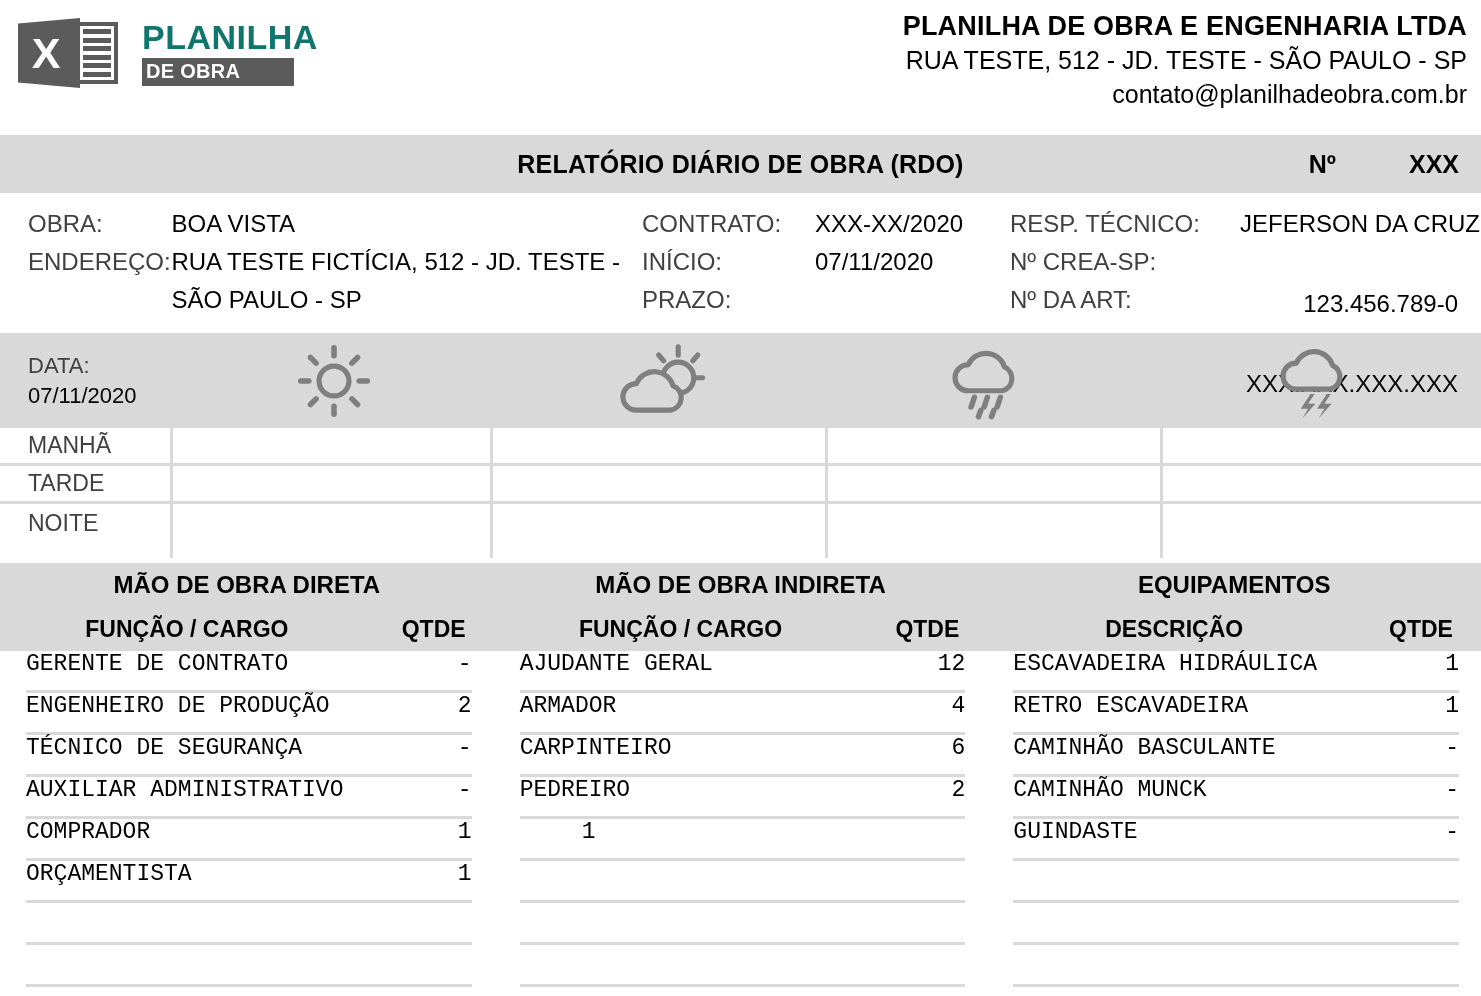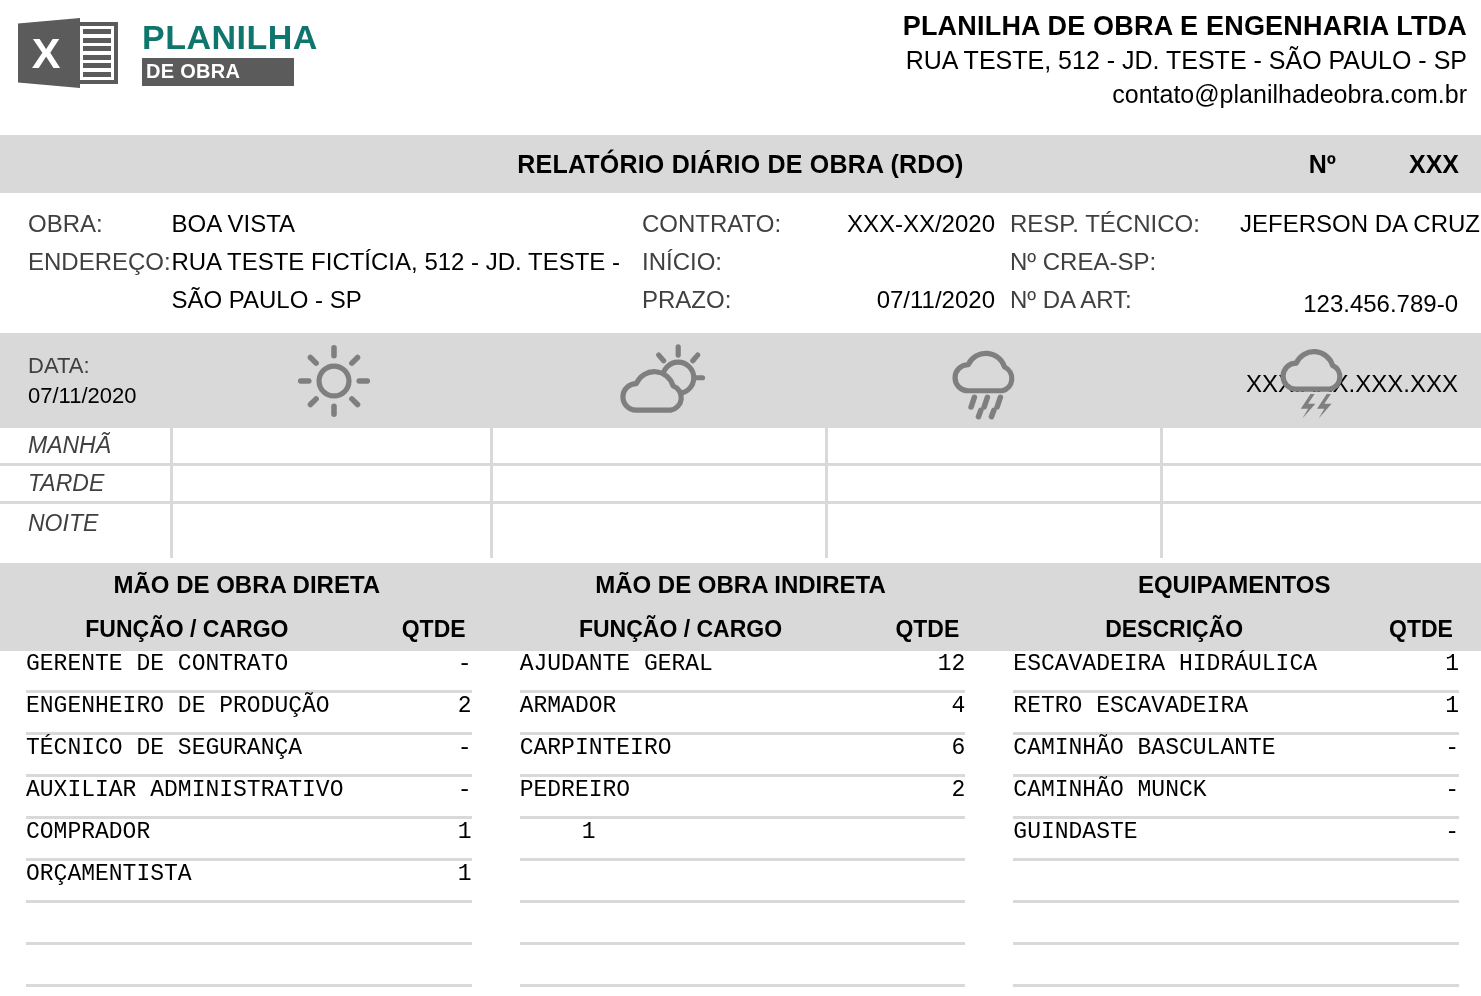--- a/index.html
+++ b/index.html
@@ -116,21 +116,21 @@
   .info-col { display: flex; }
   .info-col-1 { width: 620px; padding-left: 28px; }
   .info-col-2 { width: 375px; }
   .info-col-3 { width: 486px; }
   .lbl-list, .val-list { display: flex; flex-direction: column; }
   .lbl { font-size: 24px; line-height: 38px; color: #404040; white-space: nowrap; }
   .val { font-size: 24px; line-height: 38px; color: #000; white-space: nowrap; }
   .info-col-1 .lbl-list { width: 150px; }
   .info-col-1 .val-list { width: 460px; }
   .info-col-2 .lbl-list { width: 195px; padding-left: 22px; }
-  .info-col-2 .val-list { width: 180px; text-align: right; gap: 38px; }
+  .info-col-2 .val-list { width: 180px; text-align: left; }
   .info-col-3 .lbl-list { width: 245px; padding-left: 15px; }
   .info-col-3 .val-list { width: 226px; text-align: right; padding-right: 8px; gap: 42px; }
 
   
   .weather-bar {
     height: 95px;
     background: #d9d9d9;
     display: flex;
     align-items: center;
   }
@@ -151,21 +151,21 @@
   .shift-grid { position: relative; height: 135px; }
   .shift-row {
     height: 38px;
     display: flex;
     align-items: center;
     border-bottom: 3px solid #d9d9d9;
   }
   .shift-row:last-child { border-bottom: none; }
   .shift-label {
     width: 170px; padding-left: 28px;
-    font-size: 23px; color: #404040; font-style: italic;
+    font-size: 23px; color: #404040;
   }
   .shift-cell { flex: 1 1 0; height: 100%; }
   .vline {
     position: absolute; top: 0; bottom: 5px; width: 3px; background: #d9d9d9;
   }
 
   
   .tables-head {
     background: #d9d9d9;
     height: 88px;

